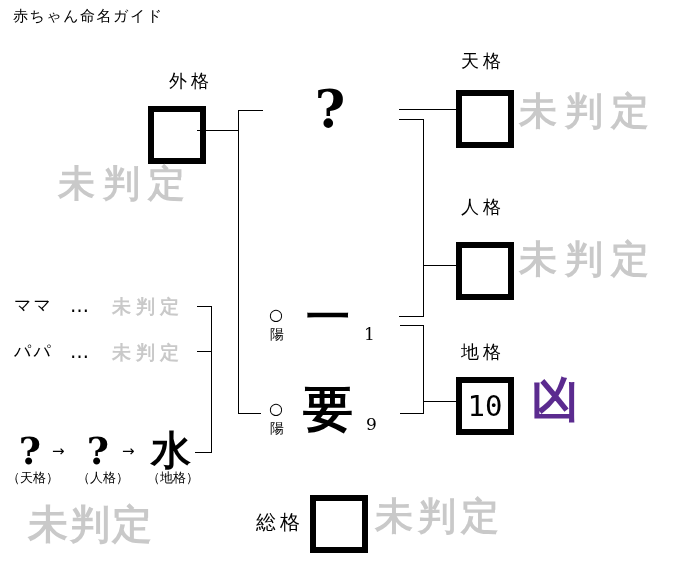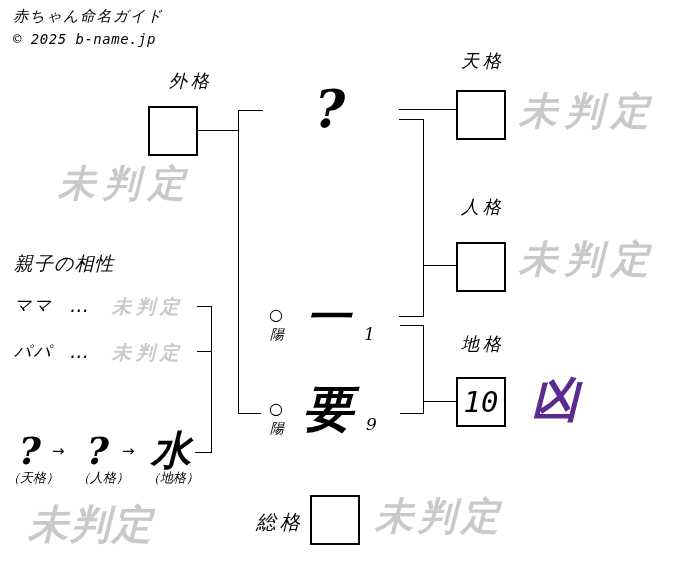--- a/index.html
+++ b/index.html
@@ -1,26 +1,26 @@
 <!DOCTYPE html>
 <html><head>
 <meta charset="utf-8">
 <style>
   html,body{margin:0;padding:0;background:#fff;}
   #stage{
     position:relative;width:676px;height:562px;background:#fff;overflow:hidden;
-    font-family:"DejaVu Sans","Liberation Sans",sans-serif;color:#000;font-style:italic;
+    font-family:"DejaVu Sans","Liberation Sans",sans-serif;color:#000;
   }
   .abs{position:absolute;}
   
   .site-title{left:13px;top:7px;font-size:15px;letter-spacing:1.5px;white-space:nowrap;}
   .copyright{left:13px;top:31px;font-size:14px;font-family:"DejaVu Sans Mono","Liberation Mono",monospace;letter-spacing:0.5px;white-space:nowrap;}
   
   .kaku-label{font-size:18px;letter-spacing:4px;text-indent:4px;text-align:center;width:50px;white-space:nowrap;}
-  .kaku-box{width:46px;height:46px;border:2px solid #000000;background:#fff;
+  .kaku-box{width:46px;height:46px;border:6px solid #000000;background:#fff;
             display:flex;align-items:center;justify-content:center;}
   .kaku-value{font-family:"DejaVu Sans Mono","Liberation Mono",monospace;font-size:29px;line-height:1;}
   
   .line{background:#000;}
   
   .big-serif{font-family:"DejaVu Serif","Liberation Serif",serif;font-weight:bold;text-align:center;}
   .stroke-num{font-family:"DejaVu Serif","Liberation Serif",serif;font-size:17px;}
   .yy-mark{font-size:16px;line-height:1;}
   .yy-label{font-size:14px;line-height:1;}
   
@@ -37,41 +37,40 @@
              color:var(--wm,#c9c9c9);white-space:nowrap;line-height:1;}
   .kyo{font-family:"DejaVu Serif","Liberation Serif",serif;font-weight:bold;
        color:var(--kyo,#5b2b8f);font-size:48px;line-height:1;}
 </style>
 </head>
 <body>
 
 <div id="stage" style="--wm: #c9c9c9; --kyo: #5b2b8f;">
 
   <div class="abs site-title">赤ちゃん命名ガイド</div>
-  <div class="abs copyright">© 2025 b-name.jp</div>
 
   <div class="abs kaku-label" style="left:164px;top:69px;">外格</div>
   <div class="abs kaku-box" style="left:148px;top:106px;">
     <span class="kaku-value"></span>
   </div>
   <div class="abs watermark" style="left:58px;top:165px;font-size:37px;letter-spacing:8px;">未判定</div>
 
   <div class="abs kaku-label" style="left:456px;top:49px;">天格</div>
   <div class="abs kaku-box" style="left:456px;top:90px;">
     <span class="kaku-value"></span>
   </div>
   <div class="abs watermark" style="left:519px;top:92px;font-size:38px;letter-spacing:8px;">未判定</div>
 
   <div class="abs kaku-label" style="left:456px;top:195px;">人格</div>
   <div class="abs kaku-box" style="left:456px;top:242px;">
     <span class="kaku-value"></span>
   </div>
   <div class="abs watermark" style="left:519px;top:240px;font-size:38px;letter-spacing:8px;">未判定</div>
 
-  <div class="abs kaku-label" style="left:456px;top:332px;">地格</div>
+  <div class="abs kaku-label" style="left:456px;top:340px;">地格</div>
   <div class="abs kaku-box" style="left:456px;top:377px;">
     <span class="kaku-value">10</span>
   </div>
   <div class="abs kyo" style="left:531px;top:375px;">凶</div>
 
   <div class="abs kaku-label" style="left:252px;top:509px;font-size:20px;">総格</div>
   <div class="abs kaku-box" style="left:310px;top:495px;">
     <span class="kaku-value"></span>
   </div>
   <div class="abs watermark" style="left:375px;top:497px;font-size:38px;letter-spacing:5px;">未判定</div>
@@ -103,21 +102,20 @@
   <div class="abs line" style="left:400px;top:325px;width:24px;height:1px;"></div>
   <div class="abs line" style="left:423px;top:325px;width:1px;height:89px;"></div>
   <div class="abs line" style="left:400px;top:413px;width:24px;height:1px;"></div>
   <div class="abs line" style="left:424px;top:401px;width:33px;height:1px;"></div>
 
   <div class="abs line" style="left:197px;top:306px;width:15px;height:1px;"></div>
   <div class="abs line" style="left:197px;top:351px;width:15px;height:1px;"></div>
   <div class="abs line" style="left:211px;top:306px;width:1px;height:147px;"></div>
   <div class="abs line" style="left:195px;top:452px;width:17px;height:1px;"></div>
 
-  <div class="abs section-heading" style="left:14px;top:251px;">親子の相性</div>
   <div class="abs row-label" style="left:14px;top:294px;">ママ</div>
   <div class="abs row-dots" style="left:70px;top:294px;">…</div>
   <div class="abs row-result" style="left:112px;top:294px;">未判定</div>
   <div class="abs row-label" style="left:14px;top:340px;">パパ</div>
   <div class="abs row-dots" style="left:70px;top:340px;">…</div>
   <div class="abs row-result" style="left:112px;top:340px;">未判定</div>
 
   <div class="abs sansai-q" style="left:13px;top:432px;width:34px;">?</div>
   <div class="abs sansai-arrow" style="left:52px;top:444px;">→</div>
   <div class="abs sansai-q" style="left:81px;top:432px;width:34px;">?</div>

